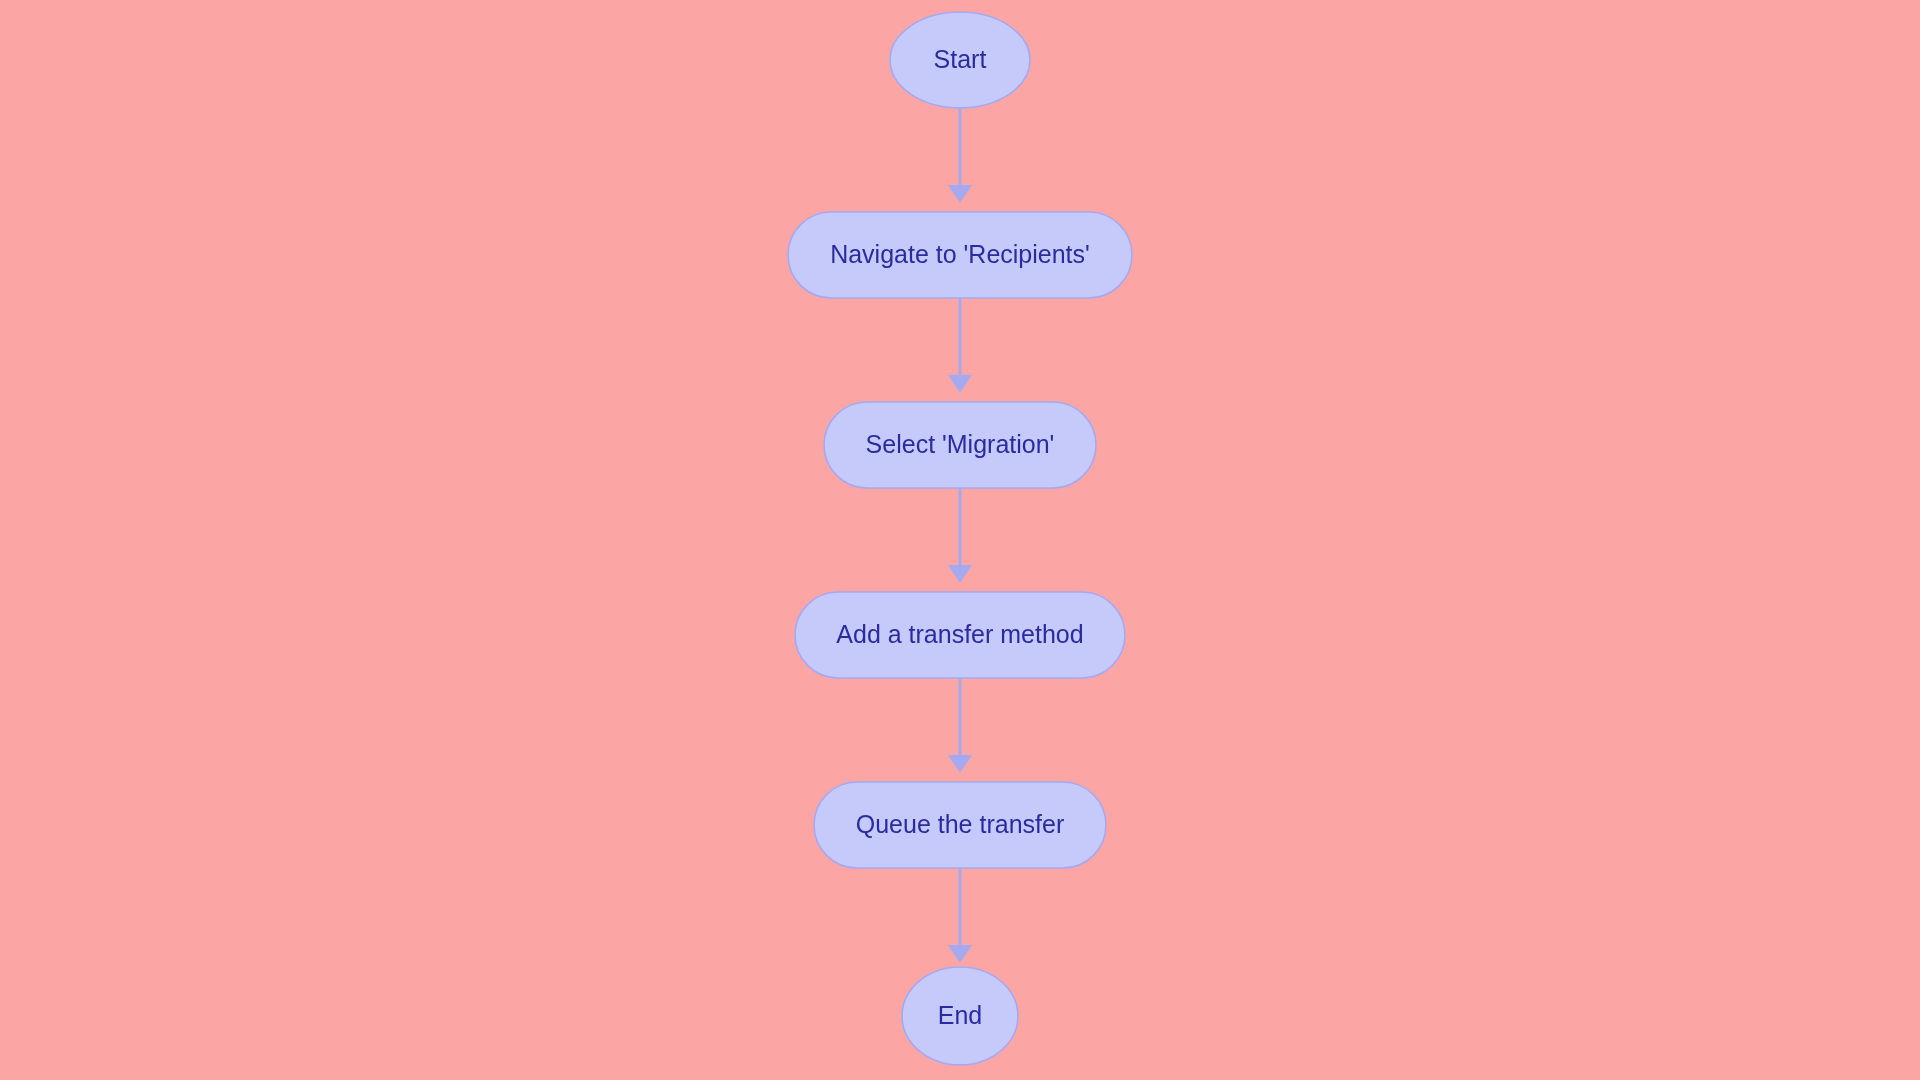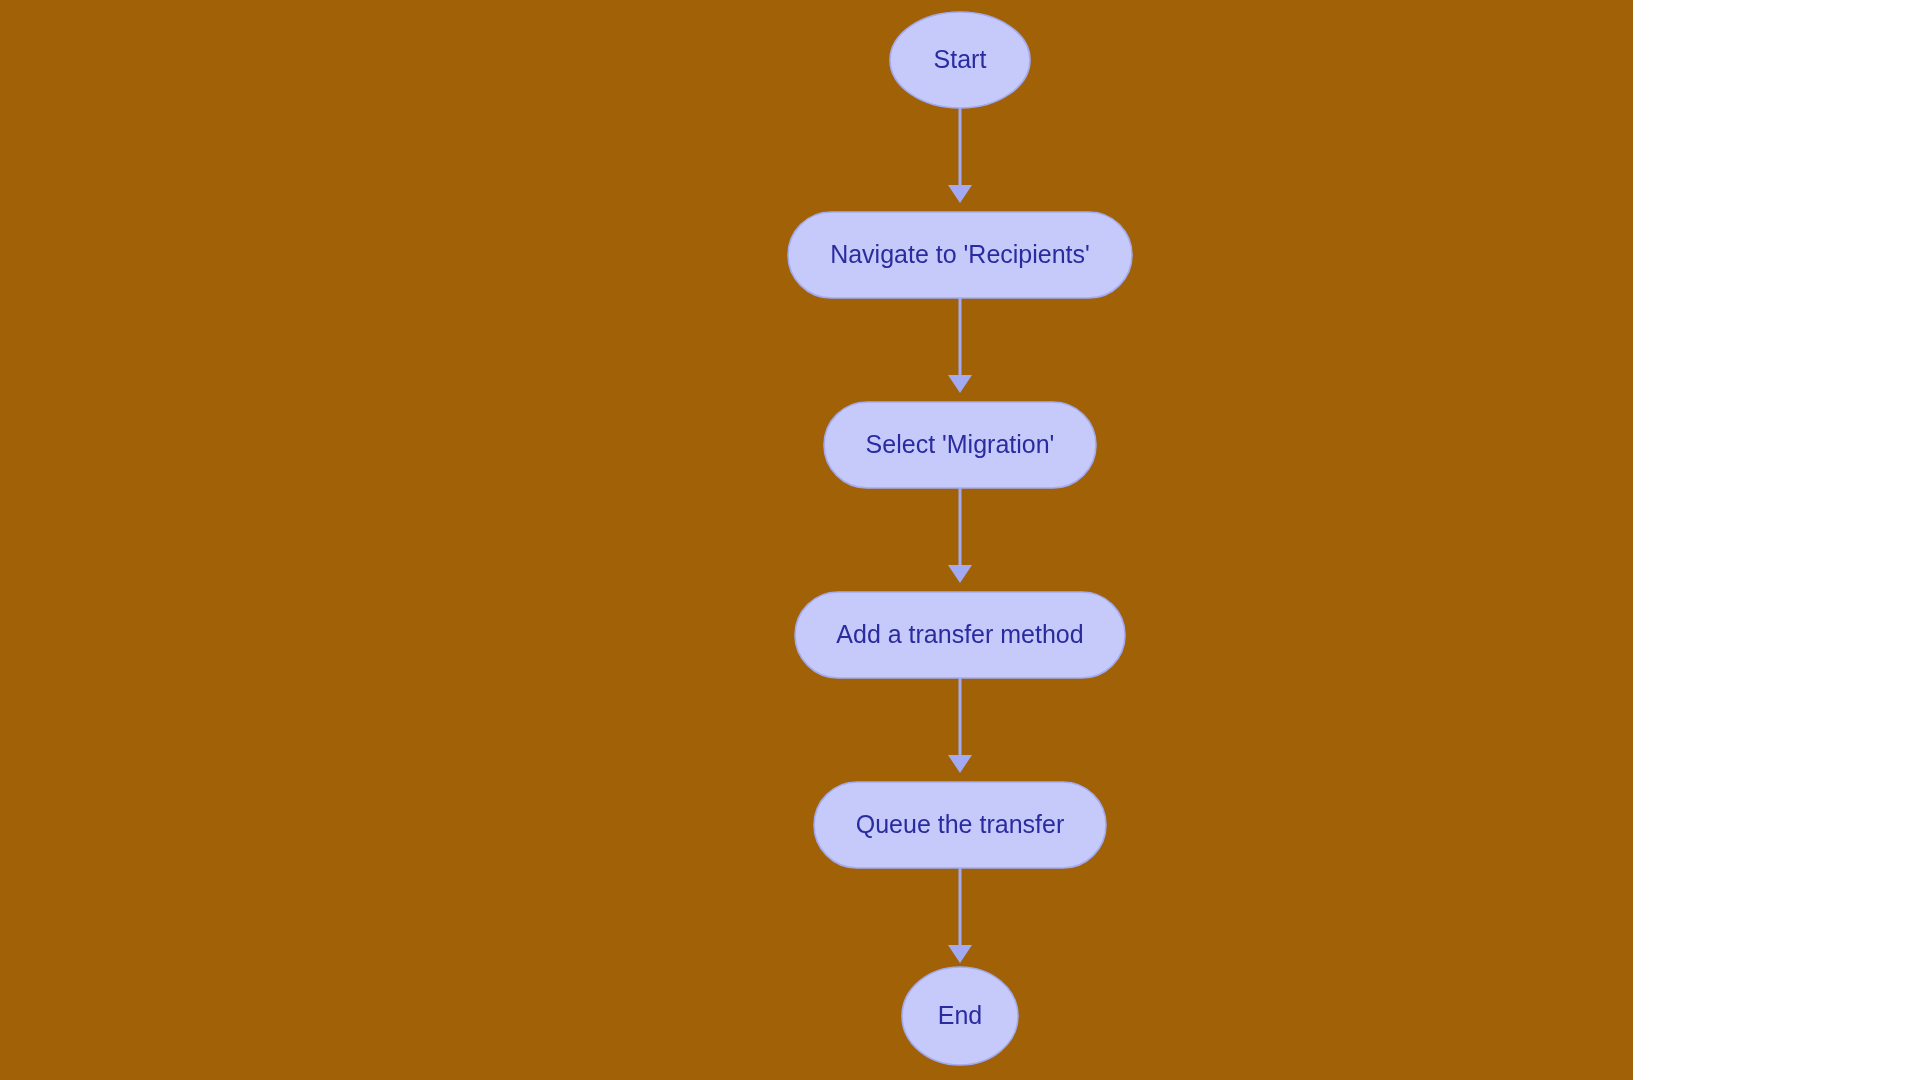--- a/index.html
+++ b/index.html
@@ -9,23 +9,23 @@
     background: #ffffff;
   }
   body {
     width: 1920px;
     height: 1080px;
     overflow: hidden;
     font-family: "Liberation Sans", "DejaVu Sans", sans-serif;
   }
   #flowchart-canvas {
     position: relative;
-    width: 1633px;
+    width: 1920px;
     height: 1080px;
-    background: #a16207;
+    background: #fca5a5;
     text-decoration: underline;
   }
   #flow-svg {
     position: absolute;
     left: 0;
     top: 0;
     width: 1920px;
     height: 1080px;
     display: block;
   }

